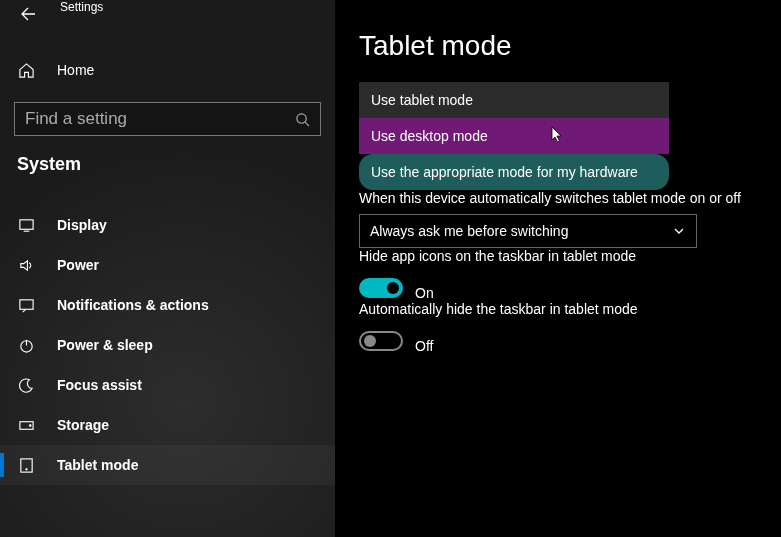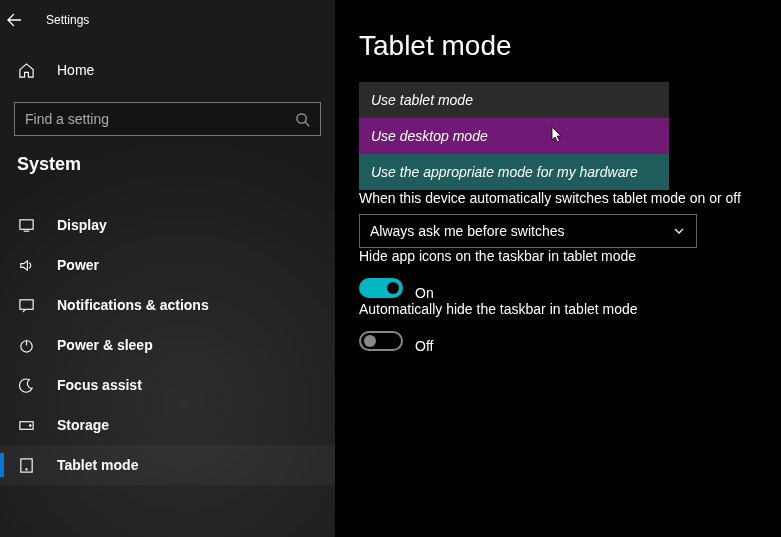--- a/index.html
+++ b/index.html
@@ -1,46 +1,46 @@
 <!DOCTYPE html>
 <html><head>
 <meta charset="utf-8">
 <style>
   * { box-sizing: border-box; margin: 0; padding: 0; font-family: "Segoe UI", Arial, sans-serif; }
   body { width: 781px; height: 537px; overflow: hidden; background: #000; color: #fff; }
   .app { display: flex; width: 100%; height: 100%; }
 
   
   .sidebar { width: 335px; height: 100%; background: radial-gradient(circle at 55% 75%, rgba(255,255,255,0.08), rgba(0,0,0,0) 60%), #1b1b1b; position: relative; }
-  .titlebar { display: flex; align-items: center; height: 40px; }
+  .titlebar { display: flex; align-items: flex-start; height: 40px; padding-left: 14px; }
   .back { width: 28px; height: 28px; display:flex; align-items:center; justify-content:center; cursor:pointer;}
   .titlebar .title { font-size: 12px; margin-left: 18px; color:#fff; }
 
   .home-row, .nav-item { display:flex; align-items:center; height:40px; padding-left:17px; cursor:pointer; font-size:14px; }
   .home-row { margin-top:10px;align-items:center; }
   .nav-icon { width:18px; display:flex; align-items:center; justify-content:center; margin-right:22px; }
   .nav-icon svg { stroke:#fff; }
 
   .search { margin:12px 14px 14px 14px; height:34px; border:1px solid #777; display:flex; align-items:center; padding:0 10px; background: rgba(0,0,0,0.25); cursor:text;}
-  .search .ph { flex:1; color:#aaa; font-size:14px; }
+  .search .ph { flex:1; color:#aaa; font-size:17px; }
   .section { font-weight:600; font-size:18px; padding:4px 0 14px 17px; }
 
   .nav-list { margin-top:16px;font-weight:bold; }
   .nav-item.active { background: rgba(255,255,255,0.04); position:relative; }
   .nav-item.active::before { content:""; position:absolute; left:0; top:8px; bottom:8px; width:4px; background:#0078d4; }
 
   
   .main { flex:1; background:#000; padding: 30px 0 0 24px; position:relative; }
   .page-title { font-size:28px; font-weight:400; margin-bottom:20px; }
 
   .dropdown-open { width:310px; }
-  .dd-opt { height:36px; display:flex; align-items:center; padding:0 12px; font-size:14px; cursor:pointer;font-style:italic; }
+  .dd-opt { height:36px; display:flex; align-items:center; padding:0 12px; font-size:14px; cursor:pointer; }
   .dd-opt.o0 { background:#2b2b2b; }
   .dd-opt.o1 { background:#701a75; position:relative; }
-  .dd-opt.o2 { background:#1f5d5d; }
+  .dd-opt.o2 { background:#1f5d5d;border-radius:14px; }
 
   .setting-label { font-size:14px; }
   .select { margin-top:8px; width:338px; height:34px; border:1px solid #666; display:flex; align-items:center; padding:0 10px; font-size:14px; cursor:pointer; justify-content:space-between; }
   .chev { width:14px; height:14px; }
 
   .toggle-row { display:flex; align-items:center; margin-top:10px; }
   .toggle { width:44px; height:20px; border-radius:10px; position:relative; cursor:pointer; margin-right:12px; }
   .toggle .knob { position:absolute; width:12px; height:12px; border-radius:50%; top:4px; }
   .toggle.on { background:#00b7c3; }
   .toggle.on .knob { right:4px; background:#000; }
@@ -165,21 +165,21 @@
             <path d="M1 1 L1 14 L4 11 L6.5 16 L8.5 15 L6 10 L10 10 Z" fill="#fff" stroke="#000" stroke-width="0.8"></path>
           </svg>
       </div>
       <div class="dd-opt o2">
           <span>Use the appropriate mode for my hardware</span>
         </div>
     </div>
 
     <div class="setting-label">When this device automatically switches tablet mode on or off</div>
     <div class="select">
-      <span>Always ask me before switches</span>
+      <span>Always ask me before switching</span>
       <svg class="chev" viewBox="0 0 14 14">
           <path d="M3 5 L7 9 L11 5" stroke="#fff" fill="none" stroke-width="1.3"></path>
         </svg>
     </div>
 
     <div class="setting-label">Hide app icons on the taskbar in tablet mode</div>
     <div class="toggle-row">
       <div class="toggle on">
           <div class="knob"></div>
         </div>

